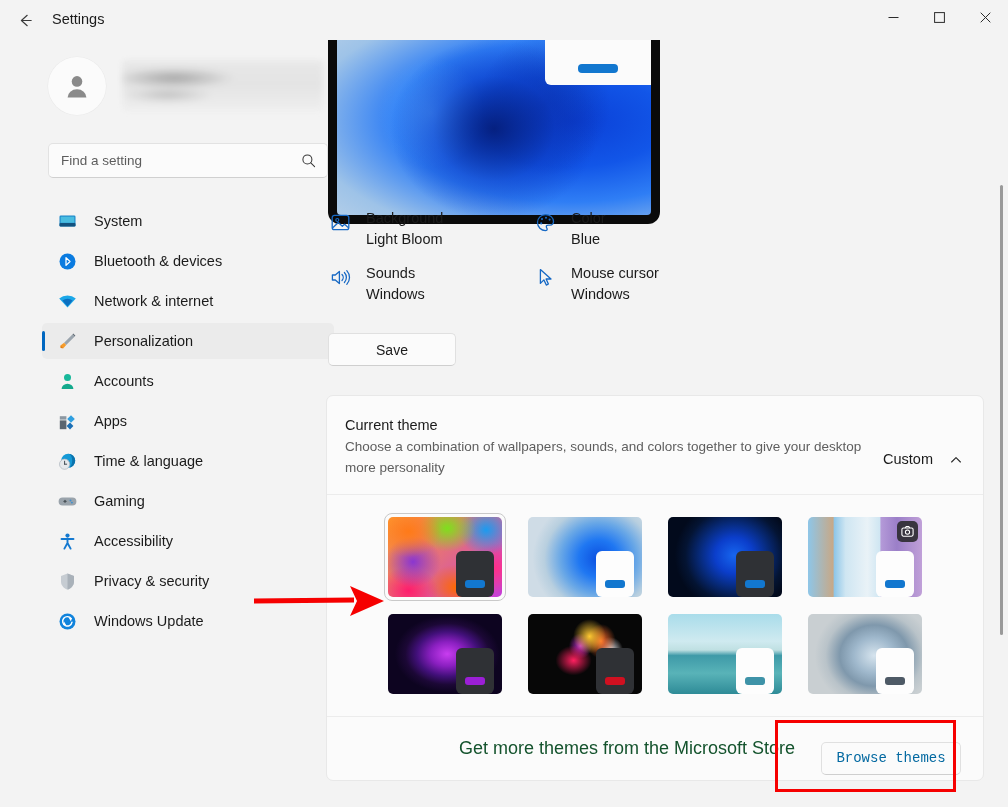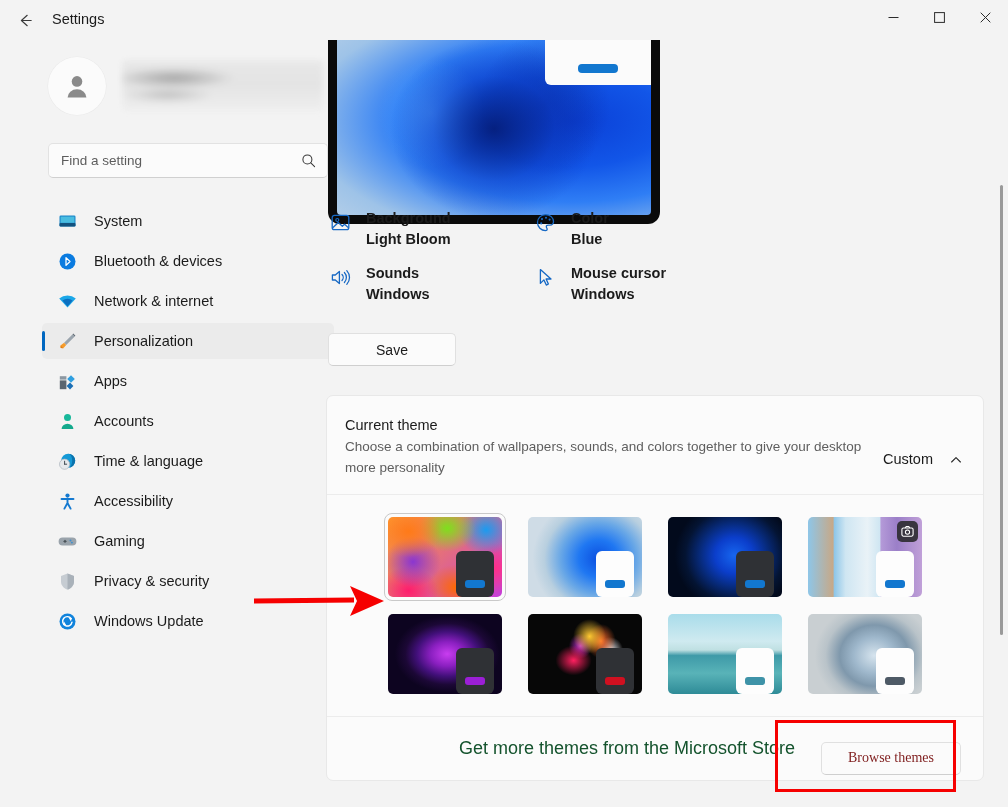--- a/index.html
+++ b/index.html
@@ -165,21 +165,20 @@
     background: #1277cf;
   }
 
   
   .attrs {
     position: absolute; left: 16px; top: 168px;
     width: 630px;
     display: grid;
     grid-template-columns: 205px 205px;
     row-gap: 13px;
-    font-weight: bold;
   }
   .attr { display: flex; align-items: flex-start; }
   .attr-ico {
     width: 24px; height: 24px; margin-right: 14px; flex: none;
     display: flex; align-items: center; justify-content: center;
     margin-top: 2px;
   }
   .attr-ico svg { display: block; }
   .attr-txt { display: flex; flex-direction: column; }
   .attr-name { font-size: 14.5px; color: #1b1b1b; line-height: 21px; }
@@ -279,22 +278,22 @@
     display: flex; align-items: center; justify-content: flex-end;
     padding-right: 22px;
   }
   .foot-label { font-size: 18px; color: #14532d; margin-right: 26px; }
   .browse-btn {
     width: 140px; height: 33px;
     background: #fbfbfb;
     border: 1px solid #e0e0e0;
     border-bottom-color: #cfcfcf;
     border-radius: 5px;
-    font-family: Liberation Serif, serif;
-    font-size: 14px; color: #7f1d1d;
+    font-family: Liberation Mono, monospace;
+    font-size: 14px; color: #0369a1;
     cursor: pointer;
     margin-top: 19px;
   }
 
   
   .scrollbar {
     position: absolute; right: 5px; top: 145px;
     width: 3px; height: 450px;
     background: #9a9a9a;
     border-radius: 2px;
@@ -408,74 +407,74 @@
             <path d="M6.1 10.8 L8.2 12.9 L5.3 16.3 L2.7 16.1 L2.5 13.6 Z" fill="#f59b2a"></path>
             <path d="M2.5 13.6 L2.7 16.1 L5.3 16.3 Z" fill="#e07b12"></path>
           </svg>
         </span>
         <span class="nav-label">Personalization</span>
       </div>
 
       <div class="navitem">
         <span class="nav-ico">
           <svg width="19" height="19" viewBox="0 0 19 19">
+            <circle cx="9.5" cy="5.6" r="3.5" fill="#18b89a"></circle>
+            <path d="M3.6 17 a5.9 5.2 0 0 1 11.8 0 z" fill="#13a98c"></path>
+          </svg>
+        </span>
+        <span class="nav-label">Accounts</span>
+      </div>
+
+      <div class="navitem">
+        <span class="nav-ico">
+          <svg width="19" height="19" viewBox="0 0 19 19">
             <rect x="1.8" y="8.4" width="6.6" height="8.8" fill="#5a6570"></rect>
             <rect x="1.8" y="4.2" width="6.6" height="3.4" fill="#8c97a1"></rect>
             <path d="M13 3.2 L16.8 7 L13 10.8 L9.2 7 Z" fill="#2f9fe0"></path>
             <path d="M12 10.6 L15.4 14 L12 17.4 L8.6 14 Z" fill="#1b6fb5"></path>
           </svg>
         </span>
         <span class="nav-label">Apps</span>
-      </div>
-
-      <div class="navitem">
-        <span class="nav-ico">
-          <svg width="19" height="19" viewBox="0 0 19 19">
-            <circle cx="9.5" cy="5.6" r="3.5" fill="#18b89a"></circle>
-            <path d="M3.6 17 a5.9 5.2 0 0 1 11.8 0 z" fill="#13a98c"></path>
-          </svg>
-        </span>
-        <span class="nav-label">Accounts</span>
       </div>
 
       <div class="navitem">
         <span class="nav-ico">
           <svg width="19" height="19" viewBox="0 0 19 19">
             <circle cx="10.2" cy="8.8" r="7" fill="#1499d6"></circle>
             <path d="M10.2 1.8 a7 7 0 0 1 0 14 a4 7 0 0 0 0 -14" fill="#0b72ac"></path>
             <circle cx="6.6" cy="12.2" r="5.1" fill="#e6e9ec" stroke="#aab3bb" stroke-width="0.7"></circle>
             <line x1="6.6" y1="12.2" x2="6.6" y2="9.2" stroke="#3b444c" stroke-width="0.95" stroke-linecap="round"></line>
             <line x1="6.6" y1="12.2" x2="8.7" y2="12.2" stroke="#3b444c" stroke-width="0.95" stroke-linecap="round"></line>
           </svg>
         </span>
         <span class="nav-label">Time &amp; language</span>
       </div>
 
       <div class="navitem">
         <span class="nav-ico">
           <svg width="19" height="19" viewBox="0 0 19 19">
-            <circle cx="9.5" cy="3.6" r="2.1" fill="#1479d0"></circle>
-            <path d="M3.5 7 h12" stroke="#1479d0" stroke-width="1.9" stroke-linecap="round"></path>
-            <path d="M9.5 6.6 v5 M9.5 11 L6.4 16.6 M9.5 11 L12.6 16.6" stroke="#1479d0" stroke-width="1.9" stroke-linecap="round" fill="none"></path>
-          </svg>
-        </span>
-        <span class="nav-label">Accessibility</span>
-      </div>
-
-      <div class="navitem">
-        <span class="nav-ico">
-          <svg width="19" height="19" viewBox="0 0 19 19">
             <path d="M4.6 5.4 h9.8 a4 4 0 0 1 0 8 h-9.8 a4 4 0 0 1 0 -8 z" fill="#9aa3ab"></path>
             <rect x="5.4" y="8.8" width="3.2" height="1.1" rx="0.5" fill="#4a5359"></rect>
             <rect x="6.45" y="7.75" width="1.1" height="3.2" rx="0.5" fill="#4a5359"></rect>
             <circle cx="12.5" cy="8.5" r="0.95" fill="#3c8fd0"></circle>
             <circle cx="13.9" cy="10.6" r="0.95" fill="#3c8fd0"></circle>
           </svg>
         </span>
         <span class="nav-label">Gaming</span>
+      </div>
+
+      <div class="navitem">
+        <span class="nav-ico">
+          <svg width="19" height="19" viewBox="0 0 19 19">
+            <circle cx="9.5" cy="3.6" r="2.1" fill="#1479d0"></circle>
+            <path d="M3.5 7 h12" stroke="#1479d0" stroke-width="1.9" stroke-linecap="round"></path>
+            <path d="M9.5 6.6 v5 M9.5 11 L6.4 16.6 M9.5 11 L12.6 16.6" stroke="#1479d0" stroke-width="1.9" stroke-linecap="round" fill="none"></path>
+          </svg>
+        </span>
+        <span class="nav-label">Accessibility</span>
       </div>
 
       <div class="navitem">
         <span class="nav-ico">
           <svg width="19" height="19" viewBox="0 0 19 19">
             <path d="M9.5 1.6 L16 4.1 v5.3 c0 4.2 -3.1 7 -6.5 8.2 C6.1 16.4 3 13.6 3 9.4 V4.1 Z" fill="#c6ccd2"></path>
             <path d="M9.5 1.6 L16 4.1 v5.3 c0 4.2 -3.1 7 -6.5 8.2 Z" fill="#a9b1b9"></path>
           </svg>
         </span>
         <span class="nav-label">Privacy &amp; security</span>

